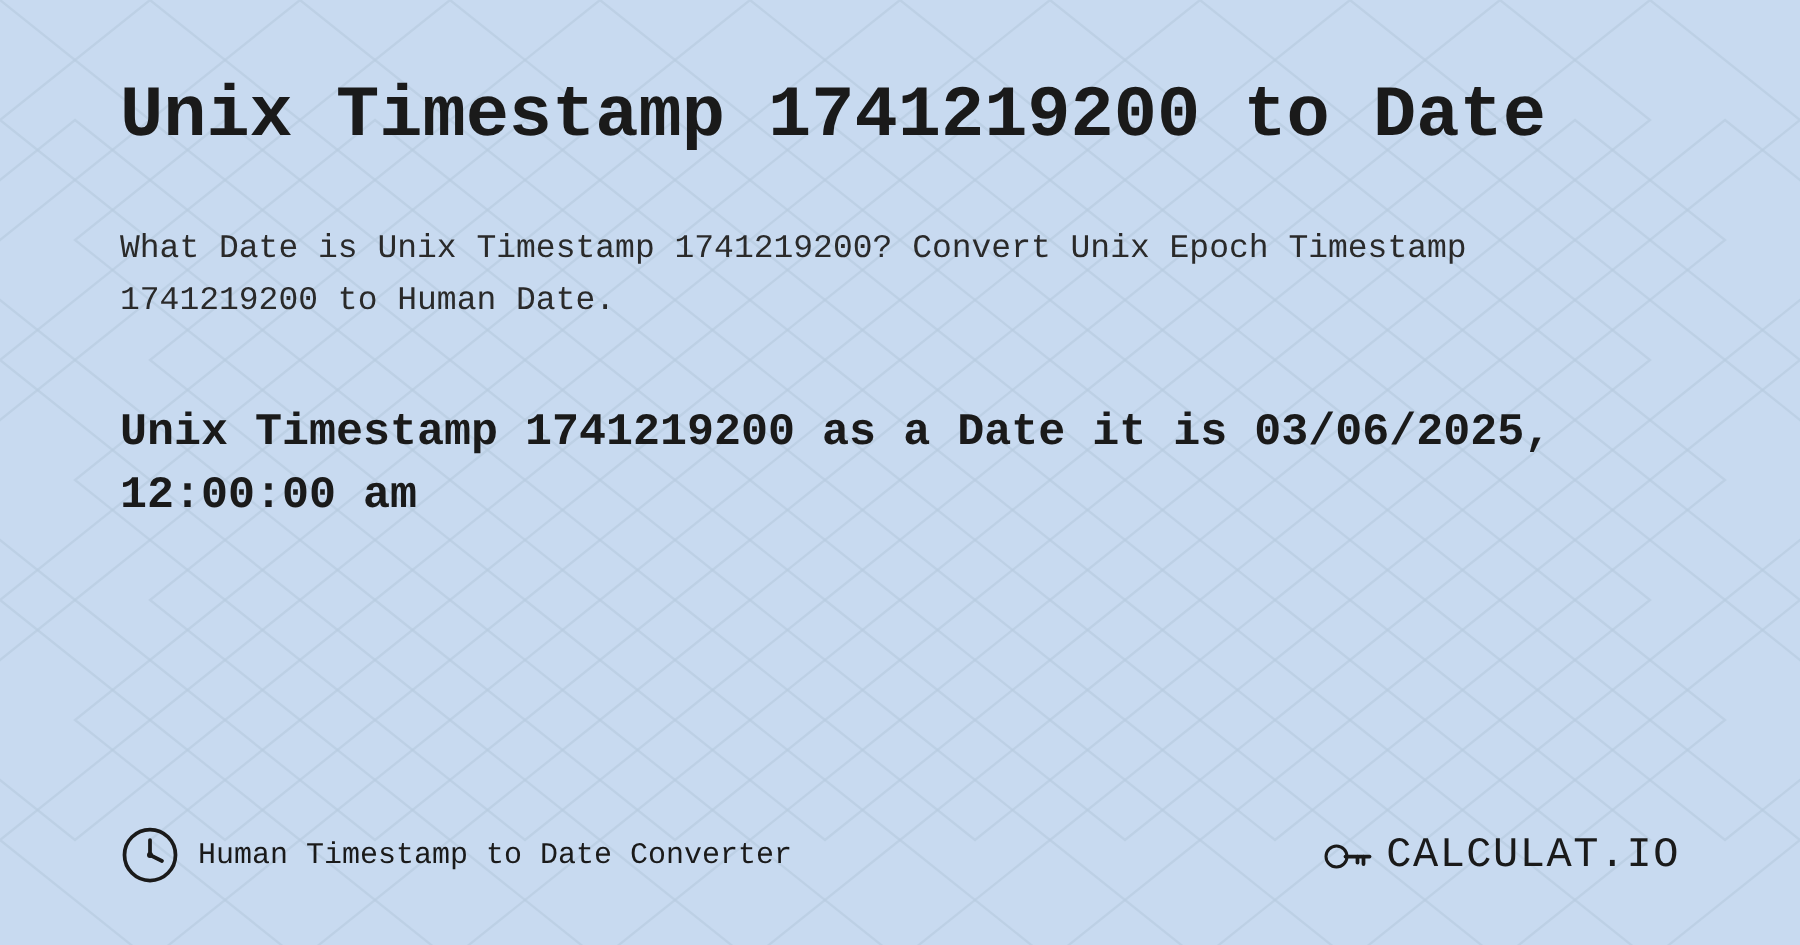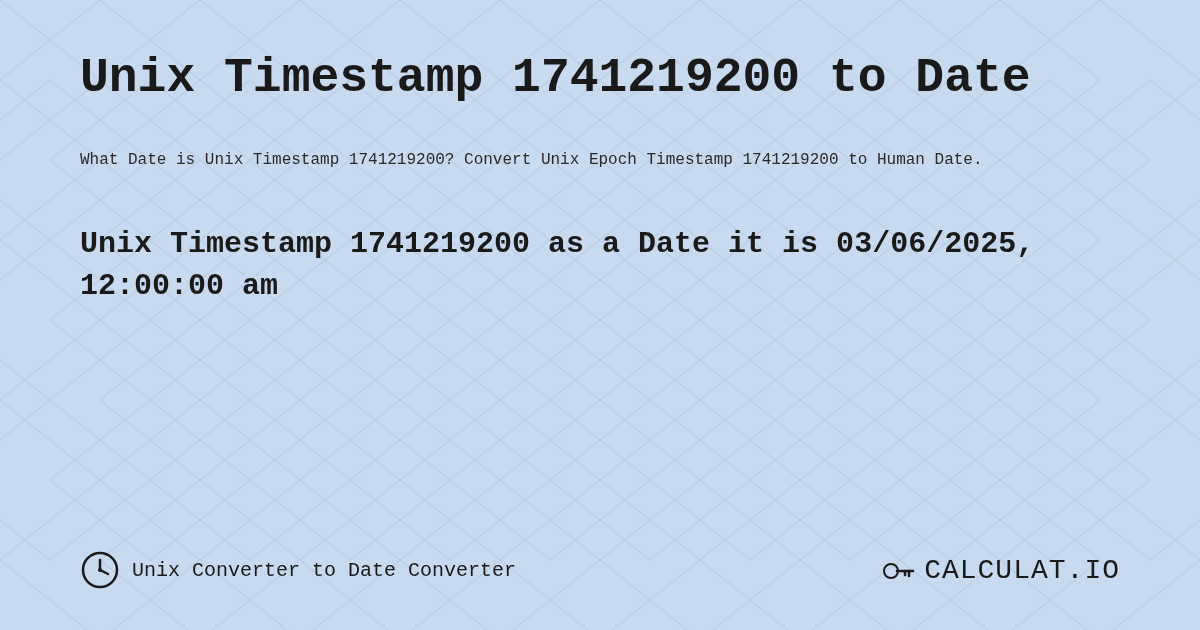--- a/index.html
+++ b/index.html
@@ -43,21 +43,21 @@
 
     .page-title {
       font-size: 48px;
       font-weight: bold;
       color: #1a1a1a;
       margin-bottom: 40px;
       line-height: 1.2;
     }
 
     .description {
-      font-size: 16px;
+      font-size: 22px;
       color: #2a2a2a;
       line-height: 1.6;
       margin-bottom: 50px;
       font-family: 'Courier New', Courier, monospace;
     }
 
     .result-section {
       margin-top: 26px;
     }
 
@@ -221,21 +221,21 @@
 
   <div class="footer">
     <div class="footer-left">
 
       <svg class="clock-icon" viewBox="0 0 40 40" xmlns="http://www.w3.org/2000/svg">
         <circle cx="20" cy="20" r="17" fill="none" stroke="#1a1a1a" stroke-width="2.5"></circle>
         <line x1="20" y1="10" x2="20" y2="20" stroke="#1a1a1a" stroke-width="2.5" stroke-linecap="round"></line>
         <line x1="20" y1="20" x2="28" y2="24" stroke="#1a1a1a" stroke-width="2.5" stroke-linecap="round"></line>
         <circle cx="20" cy="20" r="2" fill="#1a1a1a"></circle>
       </svg>
-      <span class="footer-label">Unix Converter to Date Converter</span>
+      <span class="footer-label">Human Timestamp to Date Converter</span>
     </div>
 
     <div class="logo">
 
       <svg class="logo-icon" viewBox="0 0 35 35" xmlns="http://www.w3.org/2000/svg">
 
         <circle cx="10" cy="18" r="7" fill="none" stroke="#1a1a1a" stroke-width="2"></circle>
         <line x1="16" y1="18" x2="32" y2="18" stroke="#1a1a1a" stroke-width="2.5" stroke-linecap="round"></line>
         <line x1="28" y1="18" x2="28" y2="23" stroke="#1a1a1a" stroke-width="2.5" stroke-linecap="round"></line>
         <line x1="24" y1="18" x2="24" y2="22" stroke="#1a1a1a" stroke-width="2.5" stroke-linecap="round"></line>

